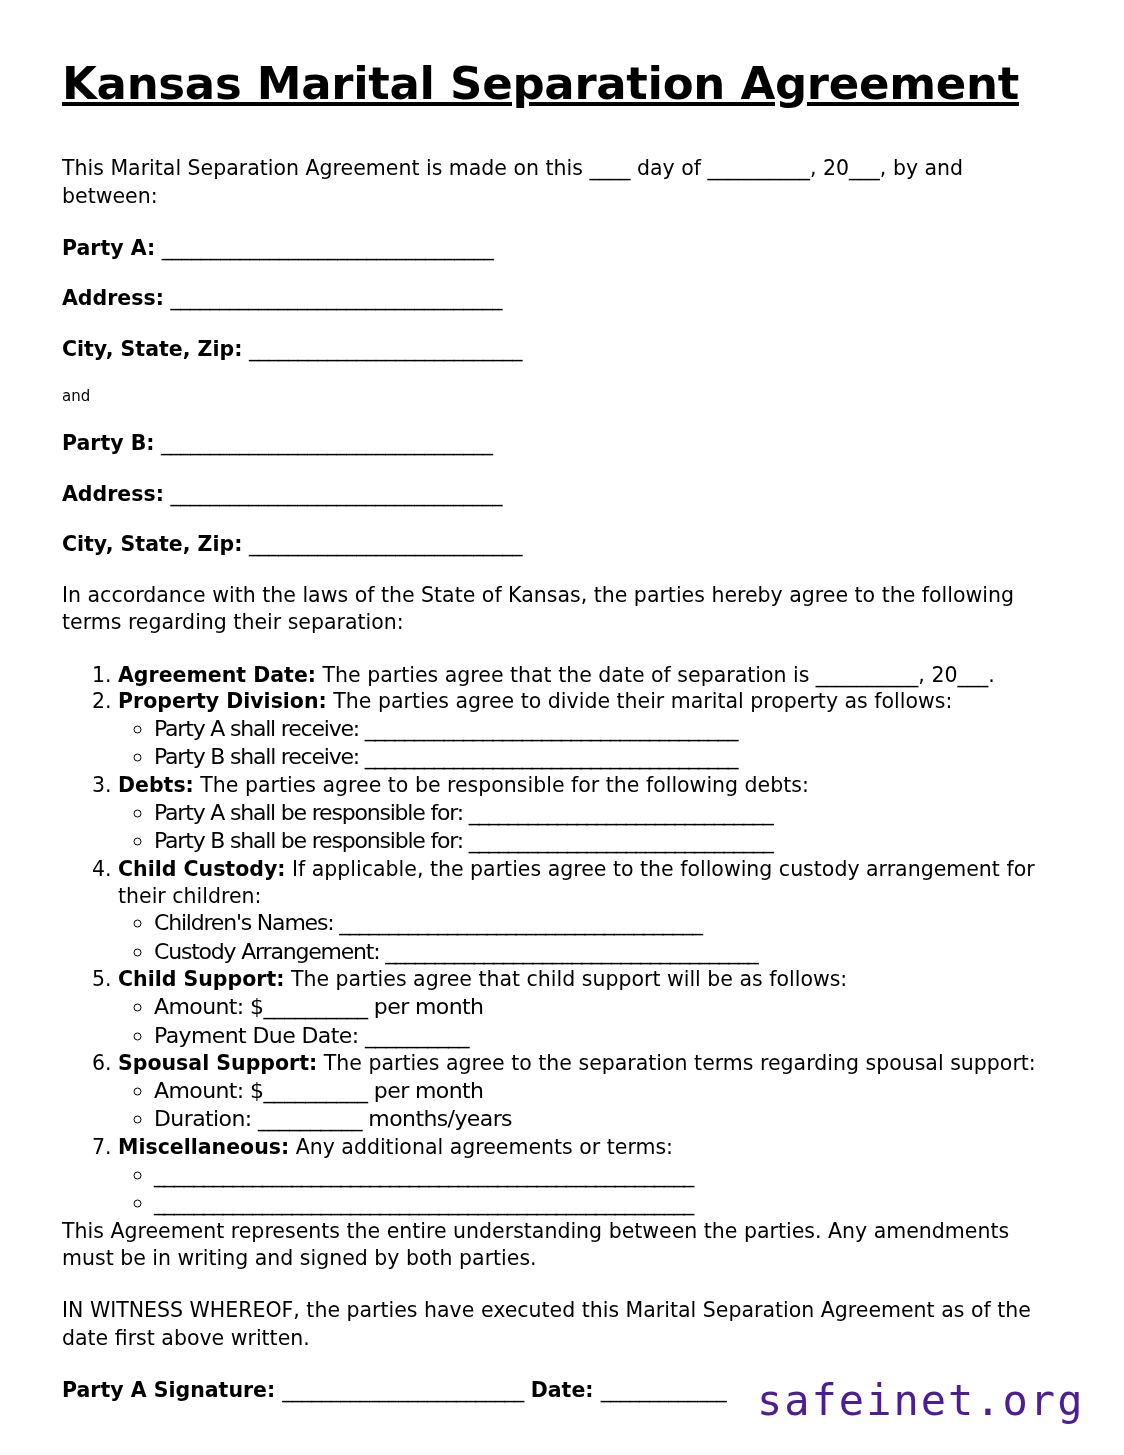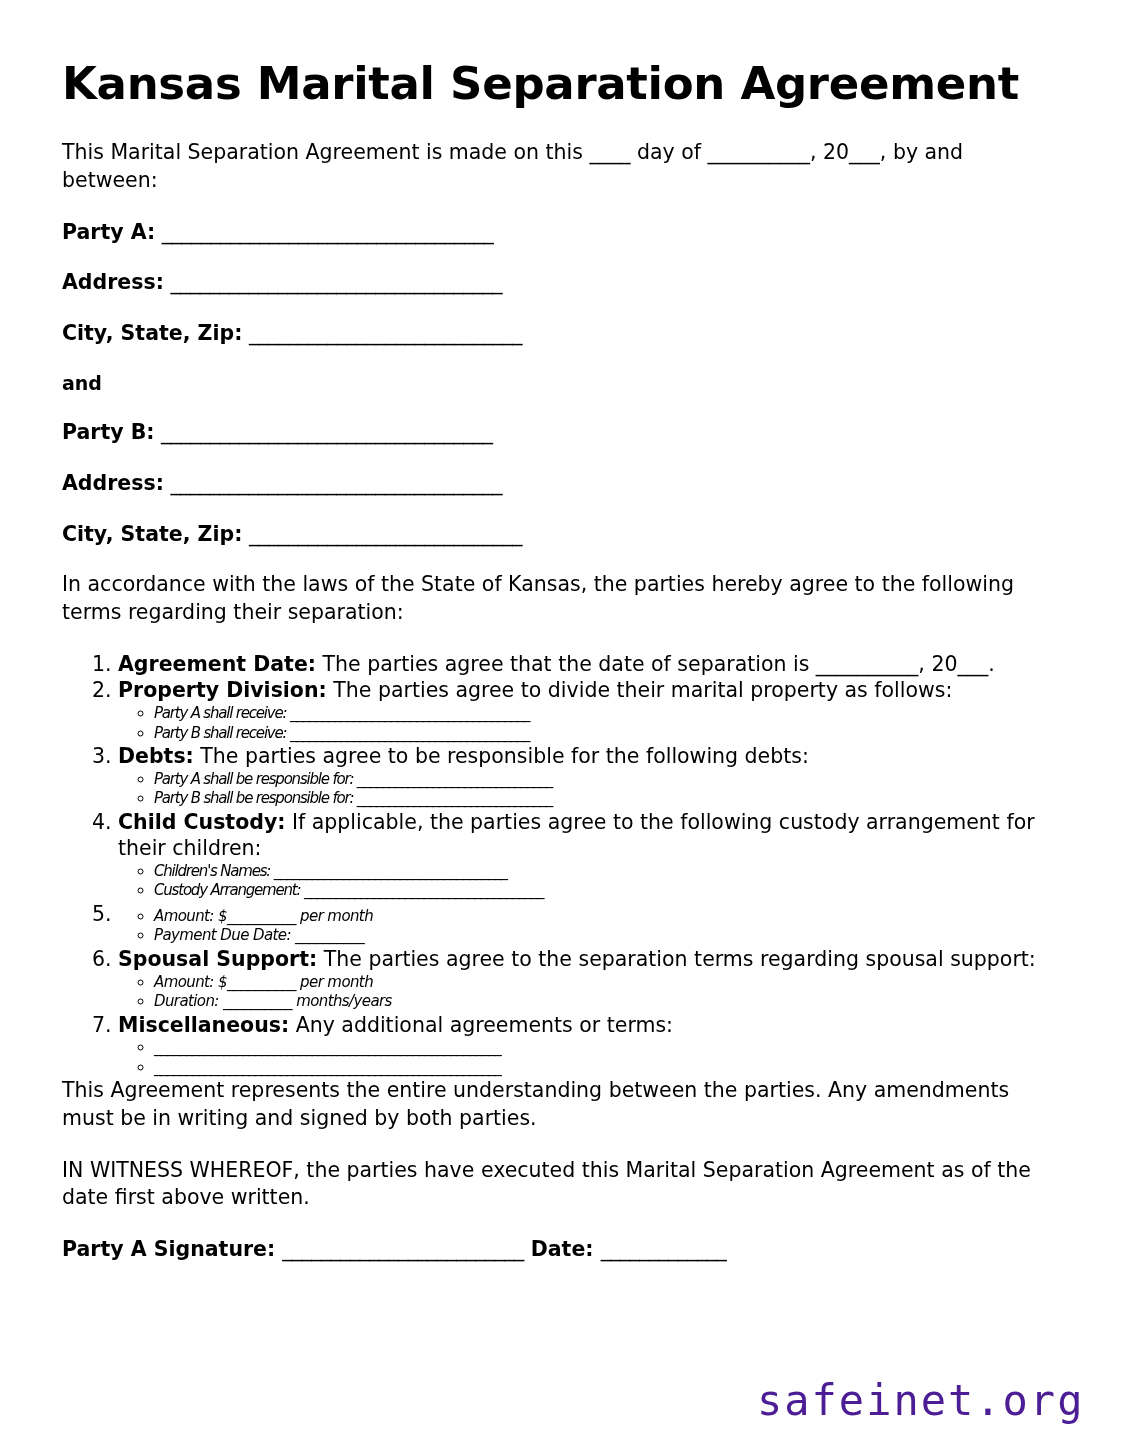--- a/index.html
+++ b/index.html
@@ -27,68 +27,67 @@
     position: absolute;
     left: 62px;
     top: 60px;
     width: 1000px;
   }
   h1.doc-title {
     font-size: 45px;
     font-weight: bold;
     letter-spacing: -0.3px;
     line-height: 1.05;
-    margin: 0 0 32px 0;
-    padding: 0;
+    margin: 0 0 48px 0;
+    padding: 0;
+    text-decoration: underline;
   }
   p.para {
     font-size: 20.5px;
     line-height: 1.33;
     margin: 0 0 25px 0;
     padding: 0;
   }
   .field-line {
     font-size: 20.5px;
     line-height: 1.3;
     margin: 0 0 24px 0;
   }
   .field-line .lbl {
     font-weight: bold;
   }
   .field-line .blank {
     font-weight: normal;
     letter-spacing: -0.5px;
   }
   .plain-and {
-    font-size: 19px;
+    font-size: 15px;
     line-height: 1.3;
     margin: 0 0 24px 0;
-    font-weight: bold;
   }
   ol.terms {
     font-size: 20.5px;
     line-height: 1.30;
     margin: 14px 0 0 0;
     padding-left: 56px;
     list-style-type: decimal;
   }
   ol.terms > li {
     margin: 0 0 0 0;
     padding: 0;
   }
   ol.terms > li > .head b {
     font-weight: bold;
   }
   ul.sub {
     list-style-type: circle;
     margin: 0 0 0 0;
     padding-left: 36px;
-    font-size: 15px;
+    font-size: 22px;
     line-height: 1.30;
-    font-style: italic;
   }
   ul.sub > li {
     margin: 0;
     padding: 0;
   }
   .u {
     letter-spacing: -0.6px;
   }
   .longblank {
     letter-spacing: -1.2px;
@@ -182,20 +181,21 @@
         </ul>
       </li>
       <li>
         <span class="head"><b>Child Custody:</b><span> If applicable, the parties agree to the following custody arrangement for their children:</span></span>
         <ul class="sub">
           <li><span class="longblank">Children's Names: _____________________________________</span></li>
           <li><span class="longblank">Custody Arrangement: ______________________________________</span></li>
         </ul>
       </li>
       <li>
+        <span class="head"><b>Child Support:</b><span> The parties agree that child support will be as follows:</span></span>
         <ul class="sub">
           <li><span class="u">Amount: $__________ per month</span></li>
           <li><span class="u">Payment Due Date: __________</span></li>
         </ul>
       </li>
       <li>
         <span class="head"><b>Spousal Support:</b><span> The parties agree to the separation terms regarding spousal support:</span></span>
         <ul class="sub">
           <li><span class="u">Amount: $__________ per month</span></li>
           <li><span class="u">Duration: __________ months/years</span></li>

